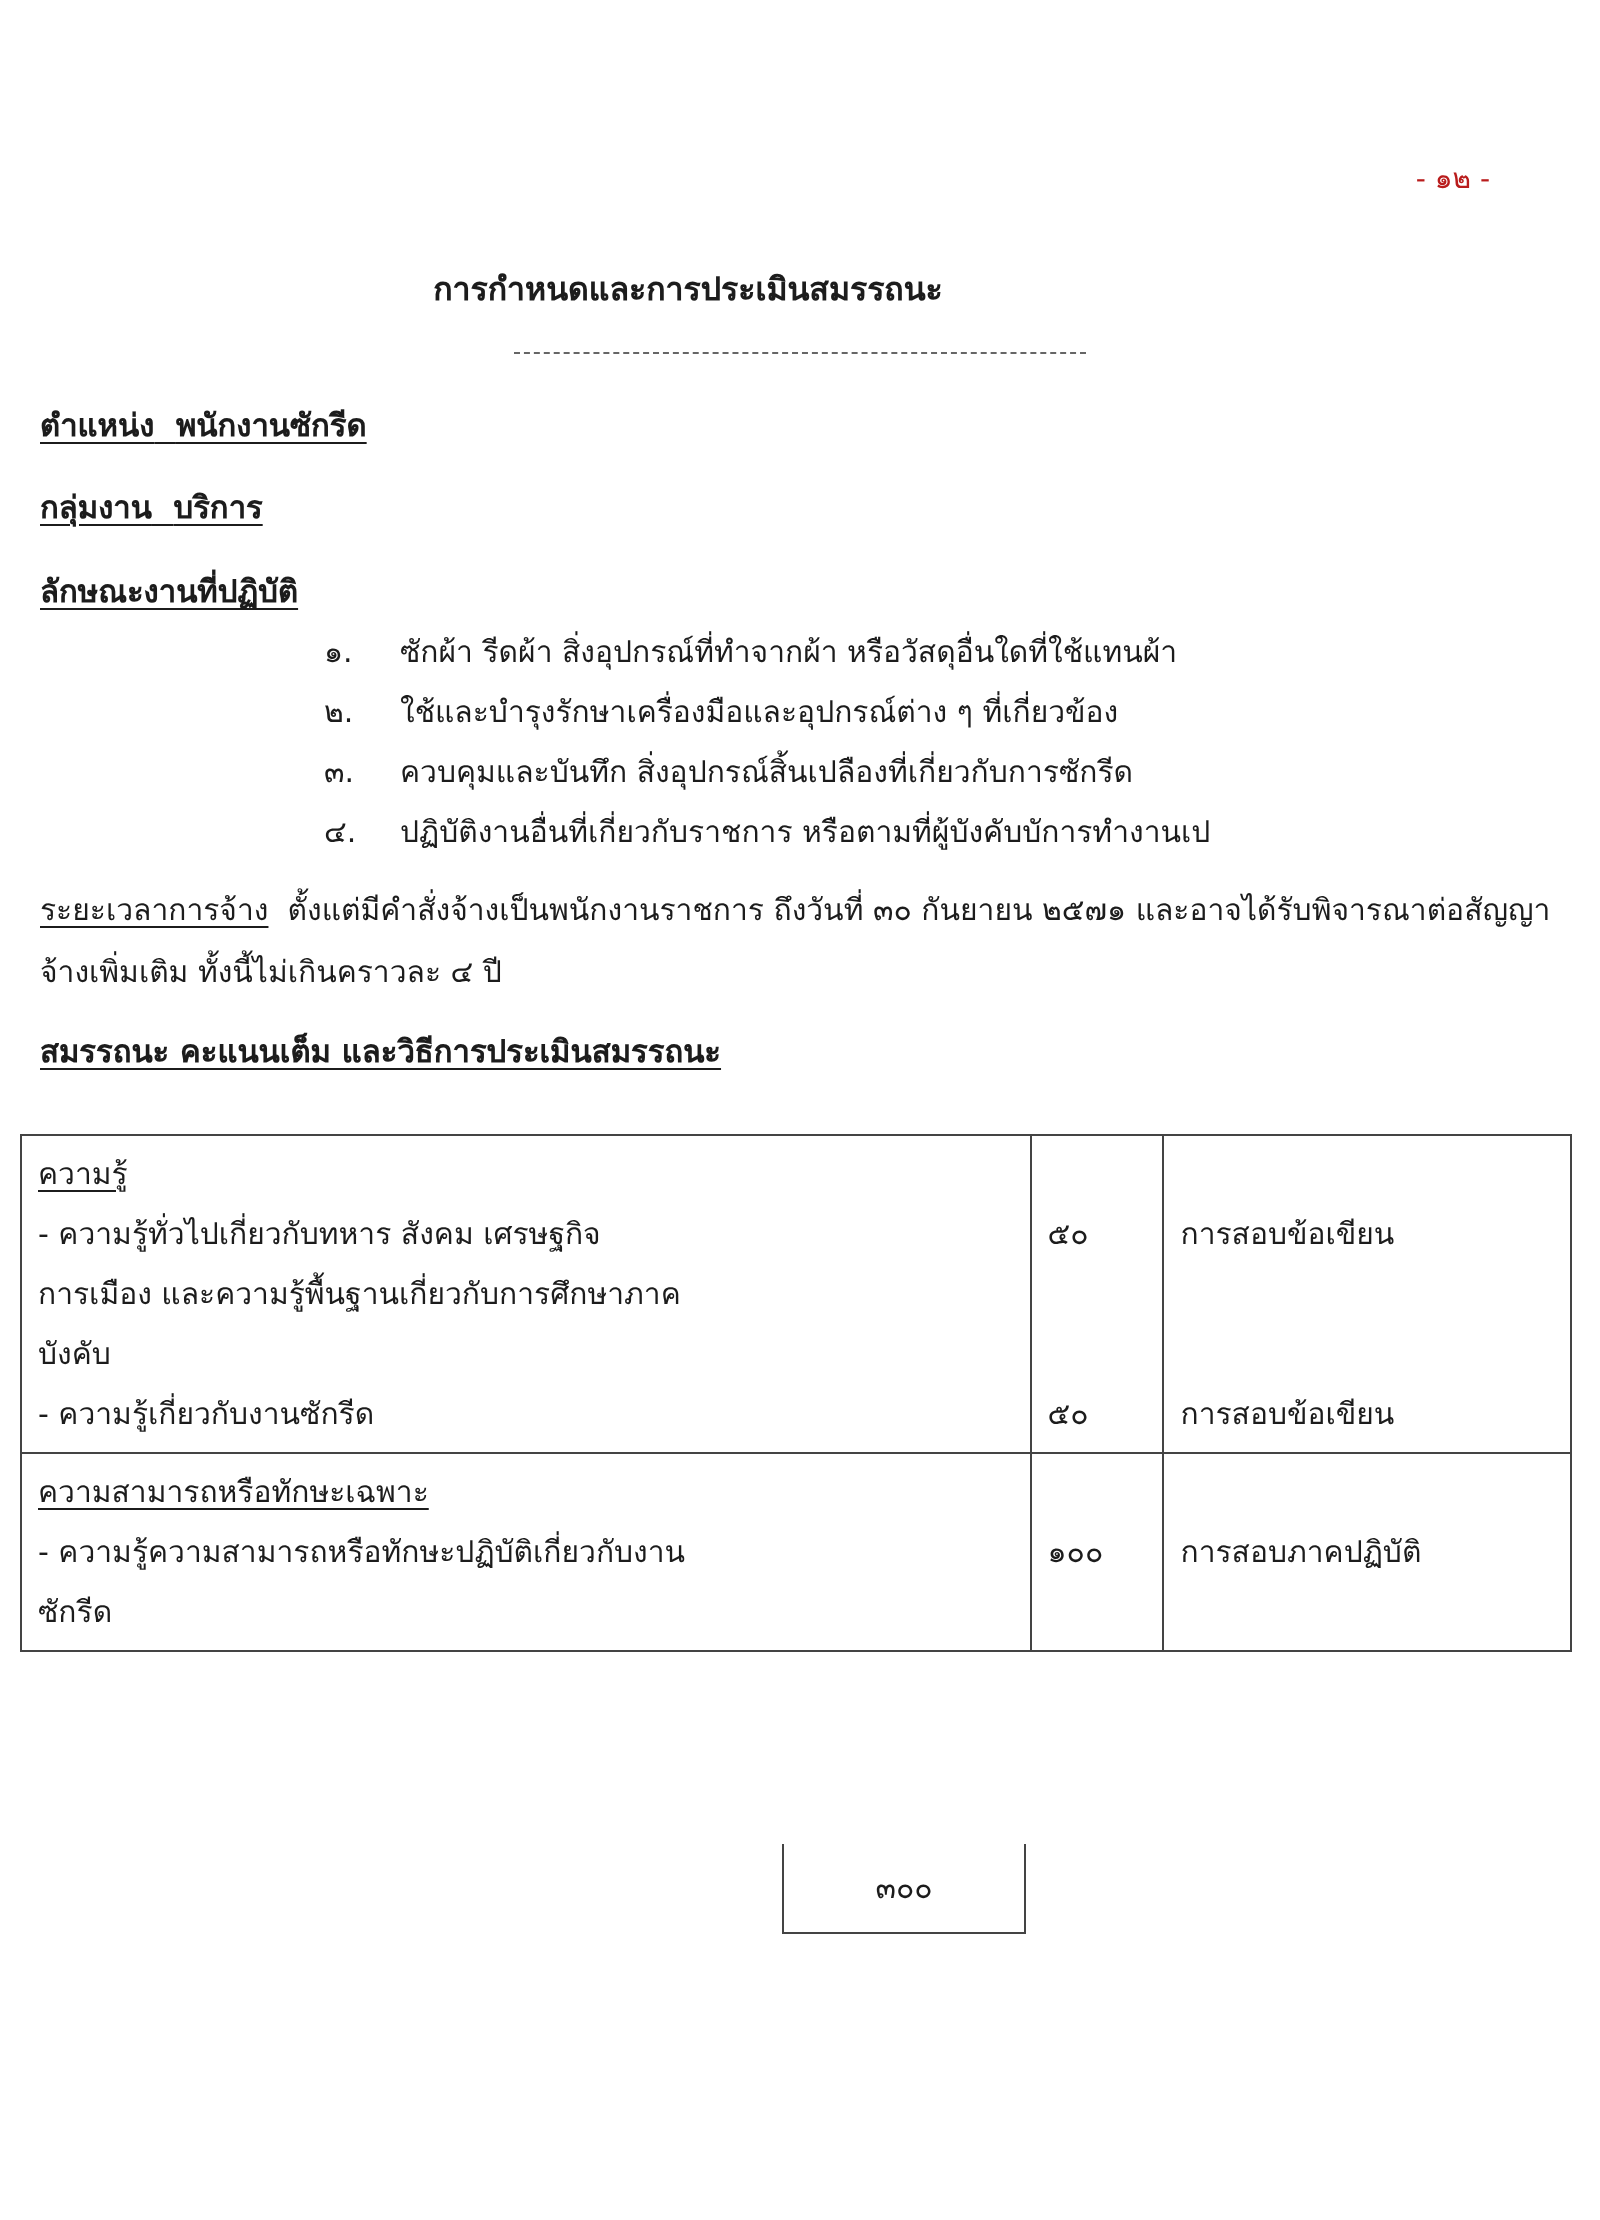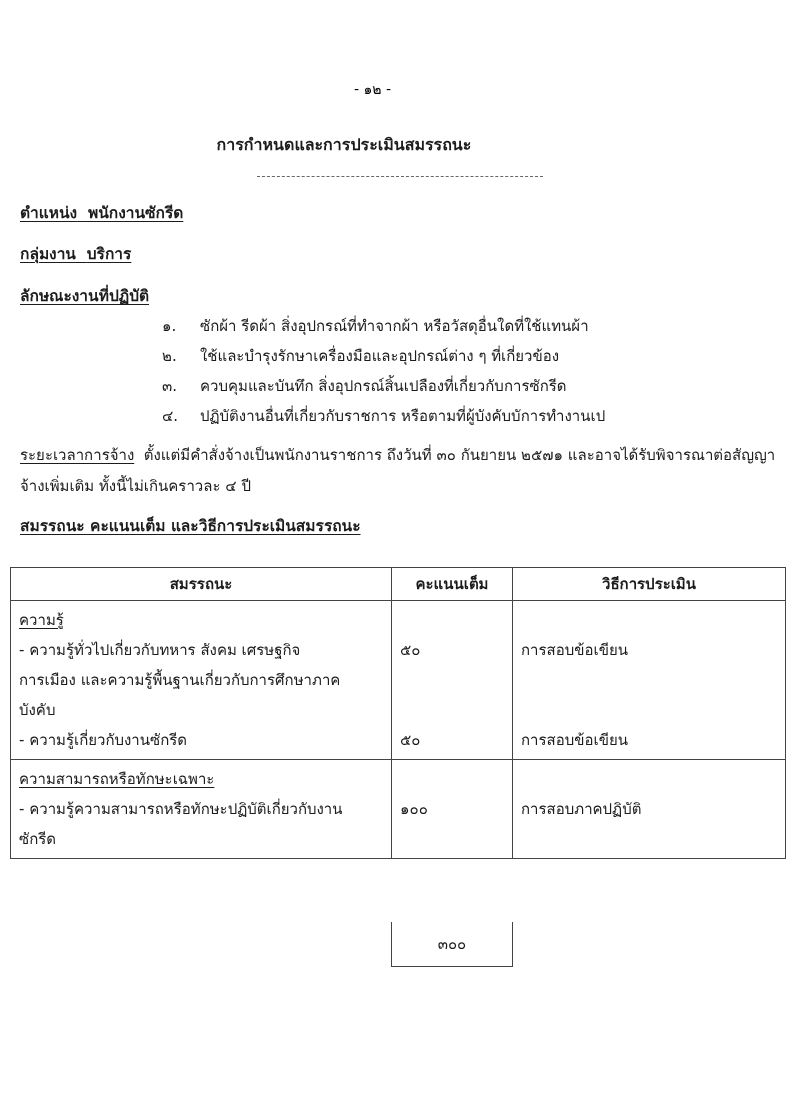--- a/index.html
+++ b/index.html
@@ -3,21 +3,21 @@
 <meta charset="utf-8">
 <style>
   html, body { margin: 0; padding: 0; background: #ffffff; }
   body {
     width: 800px; height: 1110px; position: relative; overflow: hidden;
     font-family: "DejaVu Sans", "Liberation Sans", sans-serif;
     color: #1c1c1c;
     font-size: 15px;
   }
   .abs { position: absolute; }
-  .page-num { top: 78px; left: 0; width: 745px; text-align: center; font-size: 14px; color: #000000; }
+  .page-num { top: 78px; left: 0; width: 745px; text-align: right; font-size: 14px; color: #b91c1c; }
   .title { top: 132px; left: 0; width: 688px; text-align: center; font-weight: bold; font-size: 16px; }
   .sep { top: 176px; left: 257px; width: 286px; border-top: 1px dashed #666; height: 0; }
   .u { text-decoration: underline; text-underline-offset: 3px; }
   .h { left: 20px; font-weight: bold; font-size: 15.5px; }
   .item { left: 162px; font-size: 15px; }
   .item .num { display: inline-block; width: 38px; }
   .para { left: 20px; width: 770px; font-size: 15px; line-height: 31px; }
   .para b { font-weight: normal; }
 
   table.comp {
@@ -70,25 +70,20 @@
 </div>
 
 <div class="abs para" style="top:440px;">
   <b class="u">ระยะเวลาการจ้าง</b>&nbsp;&nbsp;<span>ตั้งแต่มีคำสั่งจ้างเป็นพนักงานราชการ ถึงวันที่ ๓๐ กันยายน ๒๕๗๑ และอาจได้รับพิจารณาต่อสัญญาจ้างเพิ่มเติม ทั้งนี้ไม่เกินคราวละ ๔ ปี</span>
 </div>
 
 <div class="abs h u" style="top:513px;">สมรรถนะ คะแนนเต็ม และวิธีการประเมินสมรรถนะ</div>
 
 <table class="comp">
   <tbody>
-      <tr>
-    <th class="c1">สมรรถนะ</th>
-    <th class="c2">คะแนนเต็ม</th>
-    <th class="c3">วิธีการประเมิน</th>
-  </tr>
   <tr style="height:154px;margin-top:26px;">
     <td>
       <div class="cell-in">
         <div class="u">ความรู้</div>
         <div>-  ความรู้ทั่วไปเกี่ยวกับทหาร สังคม เศรษฐกิจ</div>
         <div>การเมือง และความรู้พื้นฐานเกี่ยวกับการศึกษาภาค</div>
         <div>บังคับ</div>
         <div>-  ความรู้เกี่ยวกับงานซักรีด</div>
       </div>
     </td>

